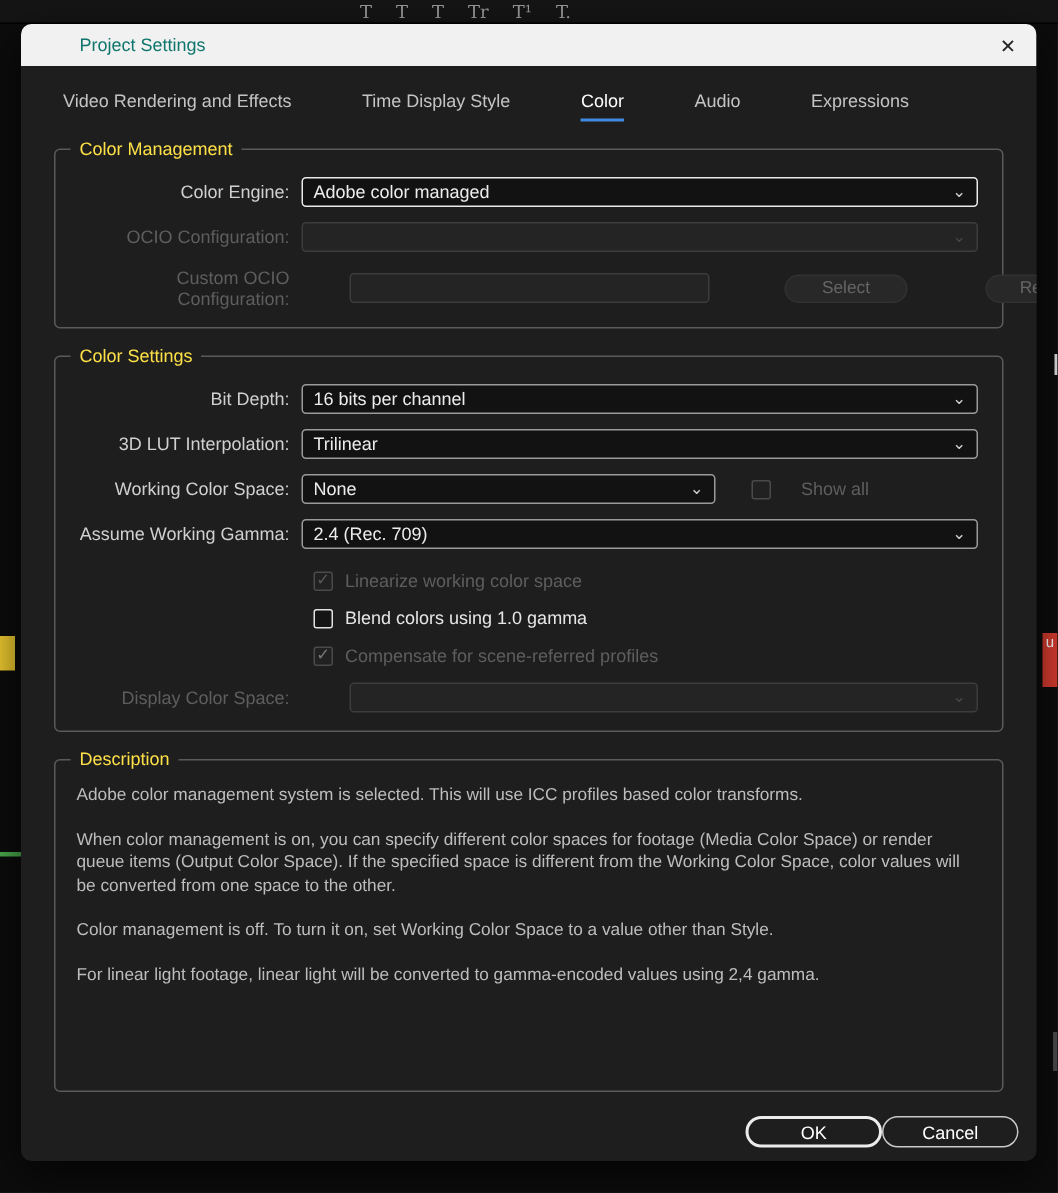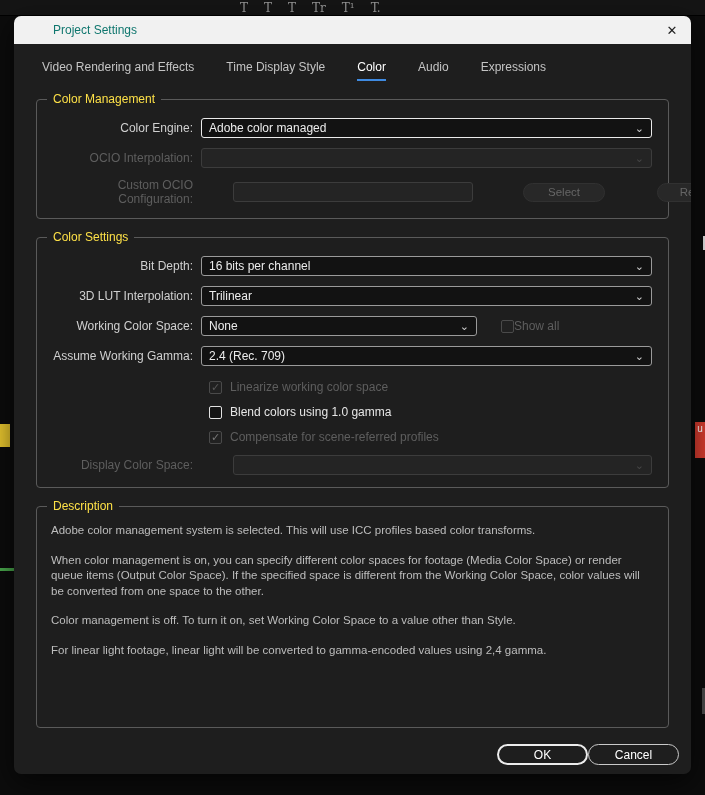--- a/index.html
+++ b/index.html
@@ -39,21 +39,21 @@
   }
   .title { font-size:12px; font-weight:400; color:#0f766e;padding-left:27px; }
   .close {
     margin-left:auto; width:22px; height:22px; display:flex;
     align-items:center; justify-content:center;
     color:#222; font-size:13px; cursor:default;
   }
   .dlg-body { flex:1; display:flex; flex-direction:column; padding-top:16px; }
 
   
-  .tabs { display:flex; gap:32px; margin-left:28px; font-size:12px; color:#c4c4c4; }
+  .tabs { display:flex; gap:47px; margin-left:28px; font-size:12px; color:#c4c4c4; }
   .tab { padding-bottom:5px; border-bottom:2px solid transparent; }
   .tab.active { color:#ffffff; border-bottom-color:#3f8ae0; }
 
   
   .group {
     position:relative; border:1px solid #5a5a5a; border-radius:4px;
     margin:18px 22px 0 22px; padding:18px 16px 10px 12px;
   }
   .group-label {
     position:absolute; top:-8px; left:10px; background:#1e1e1e;
@@ -97,21 +97,21 @@
         display:flex; align-items:center; justify-content:center; }
   .cb.en { border:1px solid #e2e2e2; background:#141414; }
   .cb.dis { border:1px solid #4a4a4a; background:#212121; }
   .cb .check { font-size:11px; color:#787878; line-height:1; }
   .cb .check.faint { color:#585858; }
   .cb-row { display:flex; align-items:center; gap:8px;
             margin:0 0 11px 160px; font-size:12px; }
   .cb-row.first { margin-top:14px; }
   .cb-lbl.en { color:#e6e6e6; }
   .cb-lbl.dis { color:#5e5e5e; }
-  .showall { display:flex; align-items:center; gap:0; margin-left:24px; font-size:12px; }
+  .showall { display:flex; align-items:center; gap:20px; margin-left:24px; font-size:12px; }
 
   
   .desc { min-height:222px; padding:16px 20px 10px 14px; }
   .desc p { margin:0 0 14px; font-size:11.5px; color:#bdbdbd; line-height:1.35; }
 
   
   .footer { margin-top:auto; display:flex; justify-content:flex-end;
             padding:0 12px 9px 0; }
   .btn {
     min-width:91px; height:21px; border-radius:11px;
@@ -160,21 +160,21 @@
 
       <div class="row">
         <span class="lbl">Color Engine:</span>
         <div class="dd focus">
           <span>Adobe color managed</span>
           <span class="chev">⌄</span>
         </div>
       </div>
 
       <div class="row">
-        <span class="lbl dim">OCIO Interpolation:</span>
+        <span class="lbl dim">OCIO Configuration:</span>
         <div class="dd disabled">
           <span></span>
           <span class="chev">⌄</span>
         </div>
       </div>
 
       <div class="row">
         <span class="lbl dim">Custom OCIO Configuration:</span>
         <div class="input-dis"></div>
         <div class="btn-dim">Select</div>

